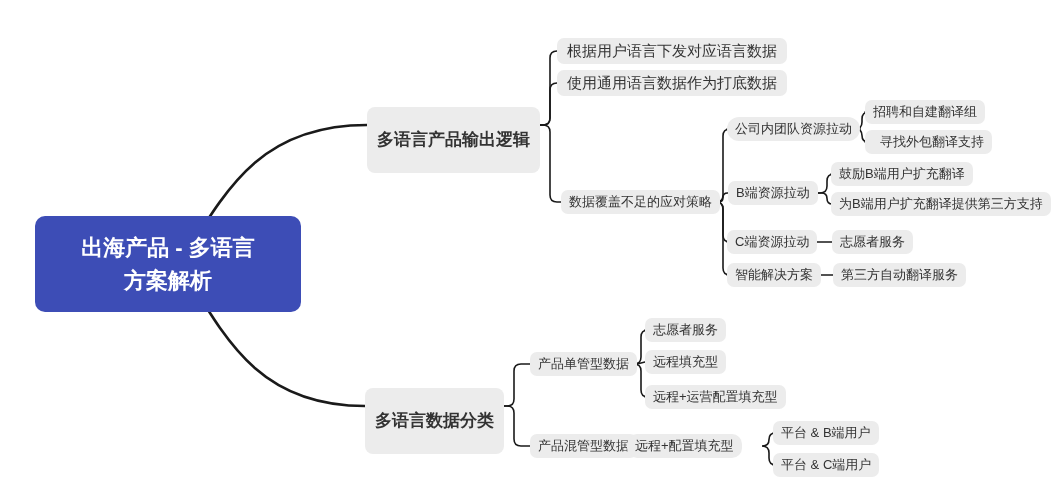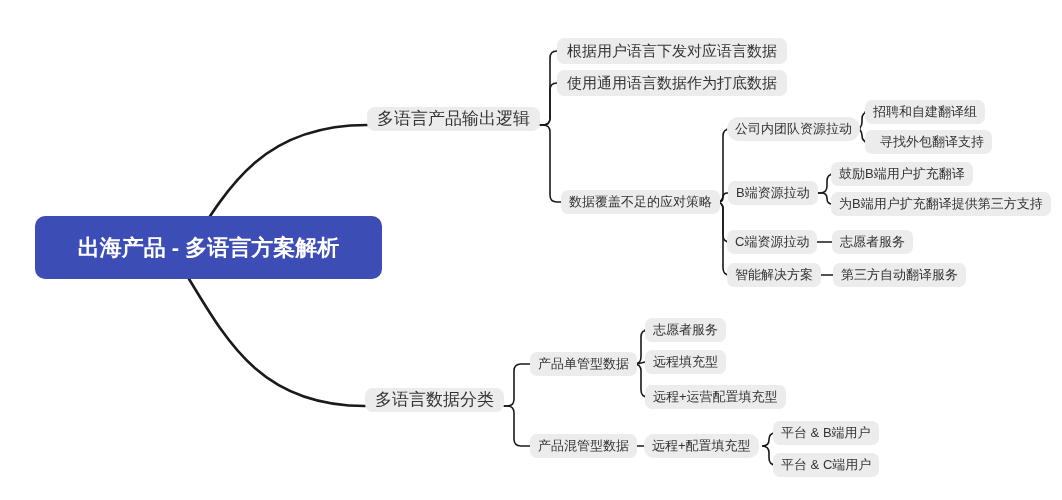--- a/index.html
+++ b/index.html
@@ -33,22 +33,22 @@
     line-height: 33px;
     font-weight: 700;
     text-align: center;
     white-space: normal;
     border-radius: 10px;
     padding: 15px 38px;
   }
   .v-topic {
     font-size: 17px;
     line-height: 22px;
-    font-weight: 400;
-    padding: 1px 10px;
+    font-weight: 700;
+    padding: 22px 10px;
     border-radius: 8px;
   }
   .v-sub {
     font-size: 15px;
     line-height: 18px;
     padding: 4px 10px;
   }
   .v-leaf {
     font-size: 13px;
     line-height: 16px;
@@ -78,38 +78,38 @@
       <path d="M 504 406 L 507 406 Q 514 406 514 399 L 514 371 Q 514 364 521 364 L 530 364" fill="none" stroke="#1a1a1a" stroke-width="1.6" stroke-linecap="round"></path>
       <path d="M 637 364 L 634 364 Q 641 364 641 357 L 641 337 Q 641 330 648 330 L 645 330" fill="none" stroke="#1a1a1a" stroke-width="1.6" stroke-linecap="round"></path>
       <path d="M 637 364 L 645 362" fill="none" stroke="#1a1a1a" stroke-width="1.6" stroke-linecap="round"></path>
       <path d="M 637 364 L 634 364 Q 641 364 641 371 L 641 390 Q 641 397 648 397 L 645 397" fill="none" stroke="#1a1a1a" stroke-width="1.6" stroke-linecap="round"></path>
       <path d="M 504 406 L 507 406 Q 514 406 514 413 L 514 439 Q 514 446 521 446 L 530 446" fill="none" stroke="#1a1a1a" stroke-width="1.6" stroke-linecap="round"></path>
       <path d="M 637 446 L 648 446" fill="none" stroke="#1a1a1a" stroke-width="1.6" stroke-linecap="round"></path>
       <path d="M 763 446 L 762.5 446 Q 769 446 769 439.5 L 769 439.5 Q 769 433 775.5 433 L 773 433" fill="none" stroke="#1a1a1a" stroke-width="1.6" stroke-linecap="round"></path>
       <path d="M 763 446 L 762 446 Q 769 446 769 453 L 769 458 Q 769 465 776 465 L 773 465" fill="none" stroke="#1a1a1a" stroke-width="1.6" stroke-linecap="round"></path>
     </svg>
   <div id="nodes">
-      <div class="node v-root" style="left: 35px; top: 216px; width: 347px;">出海产品 - 多语言方案解析</div>
+      <div class="node v-root" style="left: 35px; top: 216px; width: 266px;">出海产品 - 多语言方案解析</div>
       <div class="node v-topic" style="left: 367px; top: 107px;">多语言产品输出逻辑</div>
       <div class="node v-sub" style="left: 557px; top: 38px;">根据用户语言下发对应语言数据</div>
       <div class="node v-sub" style="left: 557px; top: 70px;">使用通用语言数据作为打底数据</div>
       <div class="node v-leaf" style="left: 561px; top: 190px;">数据覆盖不足的应对策略</div>
       <div class="node v-leaf" style="left: 727px; top: 117px; border-radius: 12px;">公司内团队资源拉动</div>
       <div class="node v-leaf" style="left: 865px; top: 100px;">招聘和自建翻译组</div>
       <div class="node v-leaf" style="left: 865px; top: 130px; padding-left: 15px;">寻找外包翻译支持</div>
       <div class="node v-leaf" style="left: 728px; top: 181px;">B端资源拉动</div>
       <div class="node v-leaf" style="left: 831px; top: 162px;">鼓励B端用户扩充翻译</div>
       <div class="node v-leaf" style="left: 831px; top: 192px;">为B端用户扩充翻译提供第三方支持</div>
       <div class="node v-leaf" style="left: 727px; top: 230px;">C端资源拉动</div>
       <div class="node v-leaf" style="left: 832px; top: 230px;">志愿者服务</div>
       <div class="node v-leaf" style="left: 727px; top: 263px;">智能解决方案</div>
       <div class="node v-leaf" style="left: 833px; top: 263px;">第三方自动翻译服务</div>
       <div class="node v-topic" style="left: 365px; top: 388px;">多语言数据分类</div>
       <div class="node v-leaf" style="left: 530px; top: 352px;">产品单管型数据</div>
       <div class="node v-leaf" style="left: 645px; top: 318px;">志愿者服务</div>
       <div class="node v-leaf" style="left: 645px; top: 350px;">远程填充型</div>
       <div class="node v-leaf" style="left: 645px; top: 385px;">远程+运营配置填充型</div>
       <div class="node v-leaf" style="left: 530px; top: 434px;">产品混管型数据</div>
-      <div class="node v-leaf" style="left: 644px; top: 434px; border-radius: 10px;">远程+配置填充型</div>
+      <div class="node v-leaf" style="left: 627px; top: 434px; border-radius: 10px;">远程+配置填充型</div>
       <div class="node v-leaf" style="left: 773px; top: 421px;">平台 &amp; B端用户</div>
       <div class="node v-leaf" style="left: 773px; top: 453px;">平台 &amp; C端用户</div>
     </div>
 </div>
 
 </body></html>

